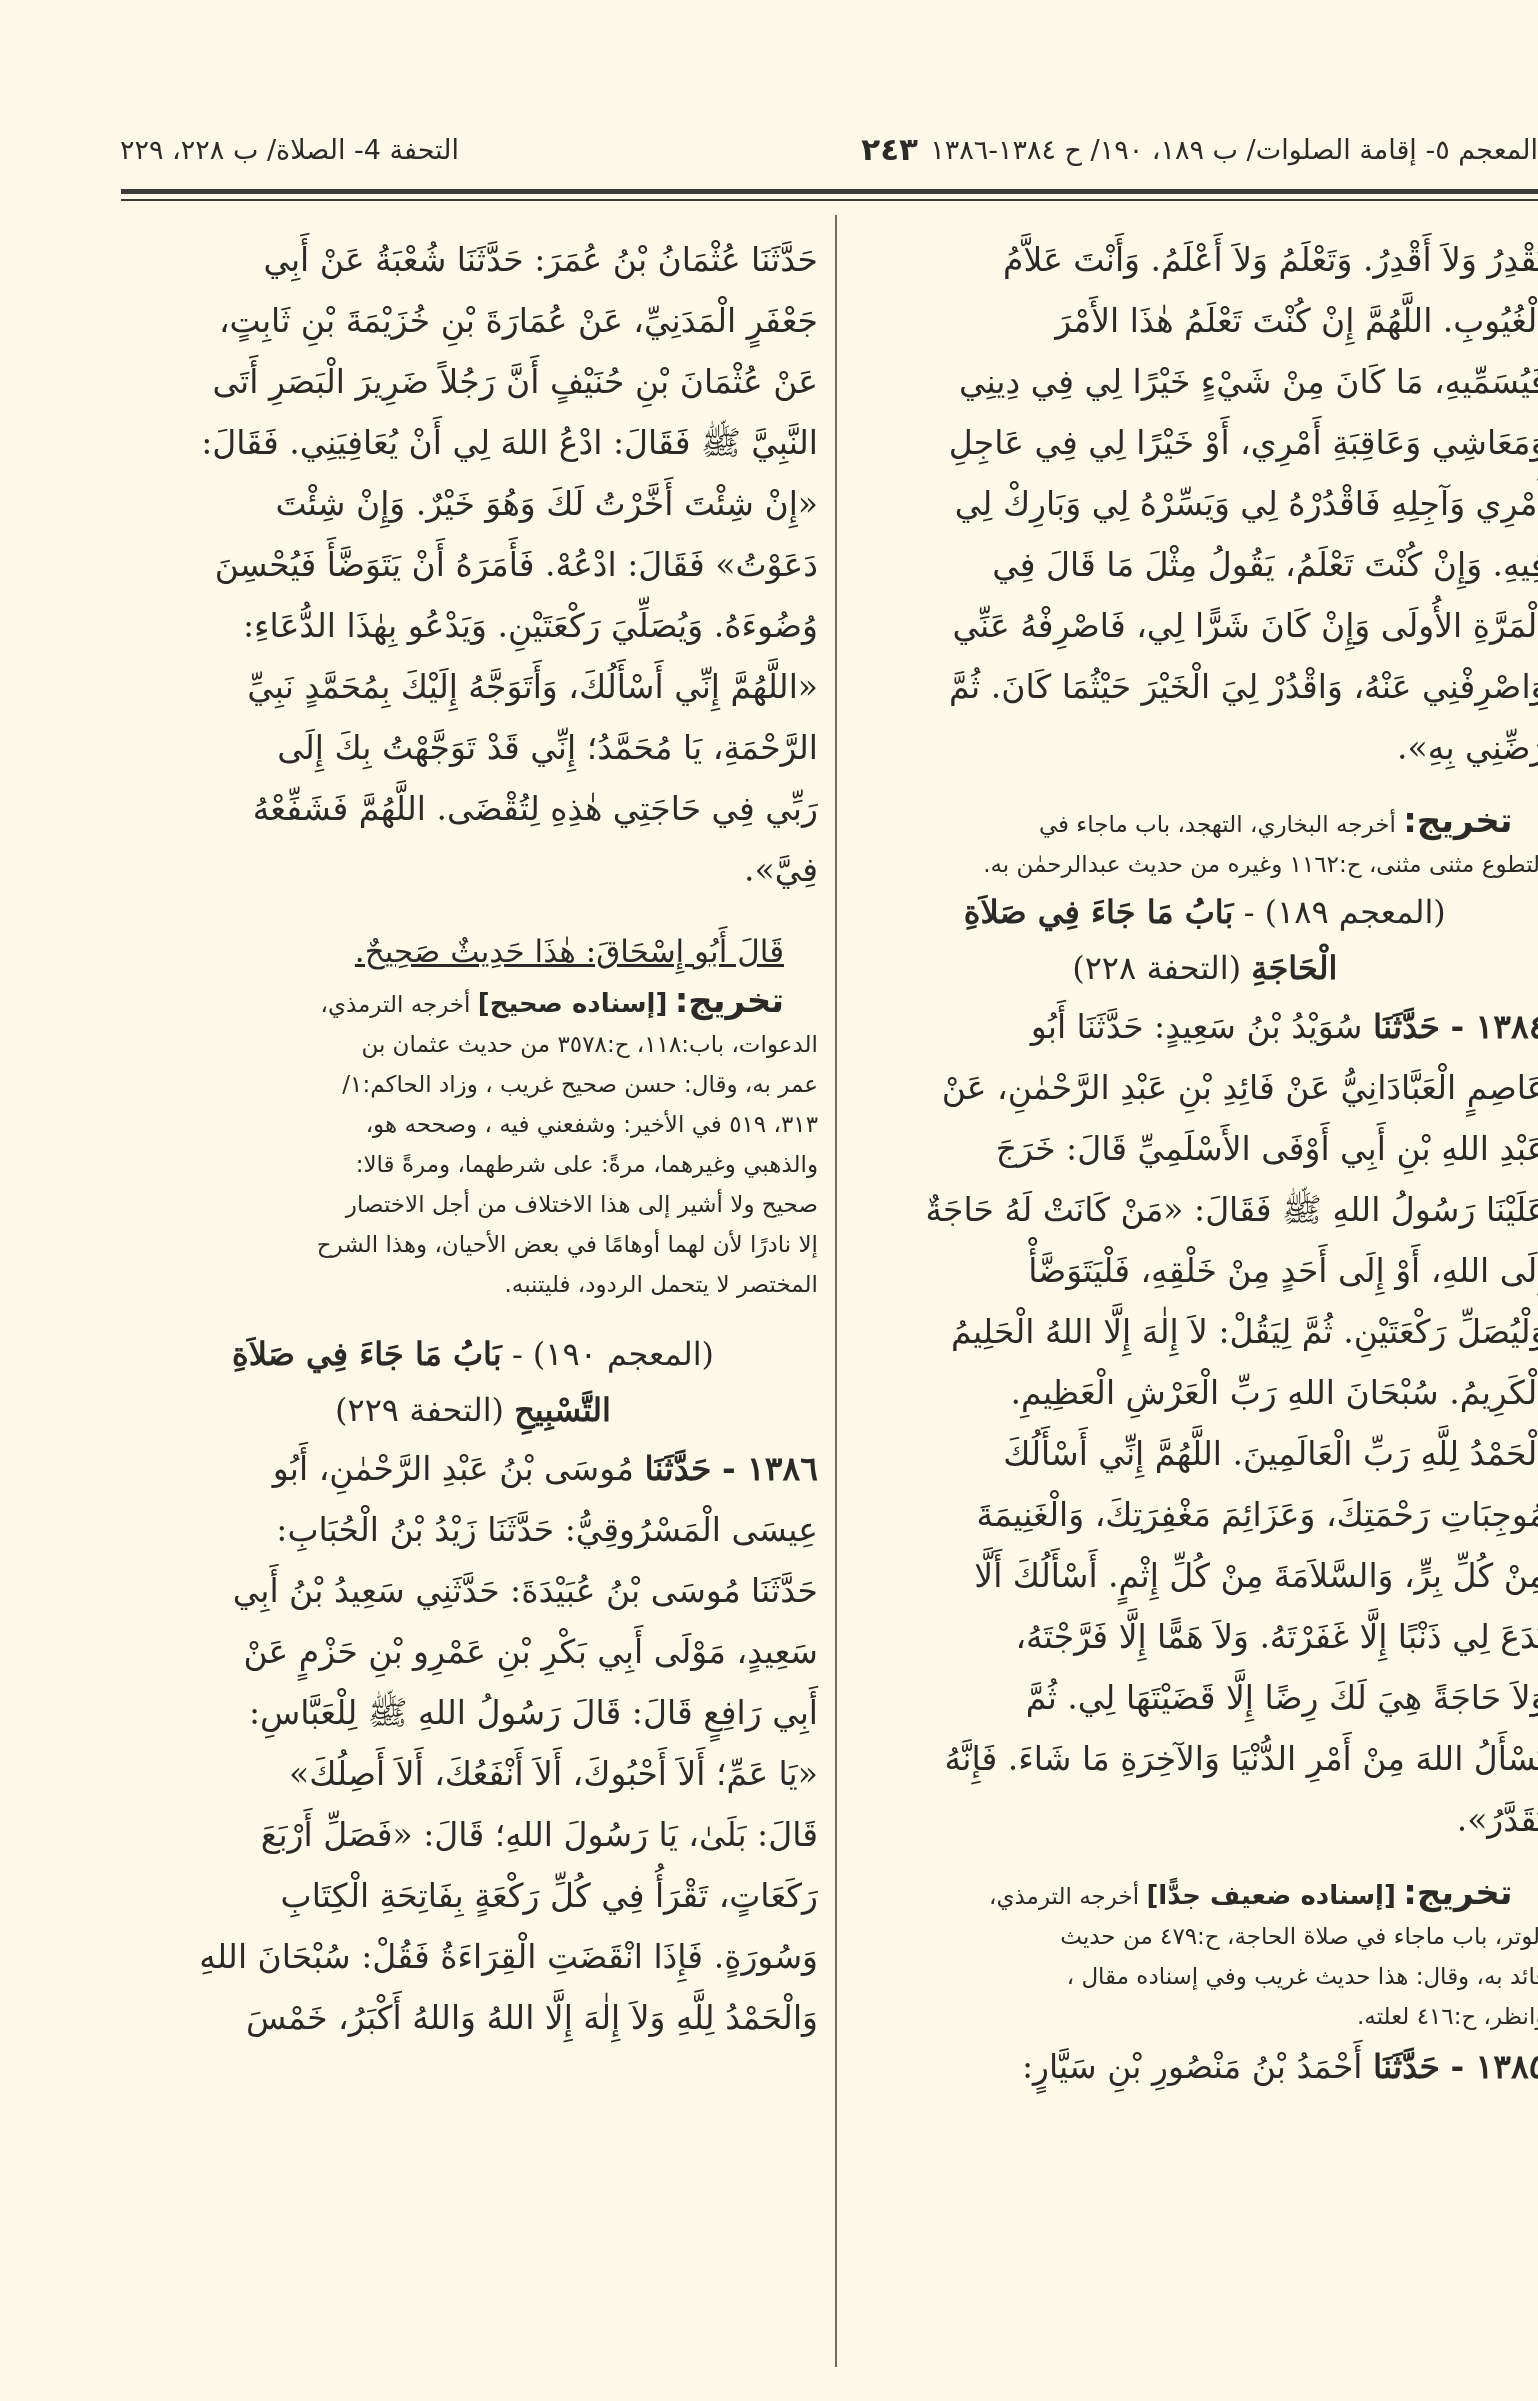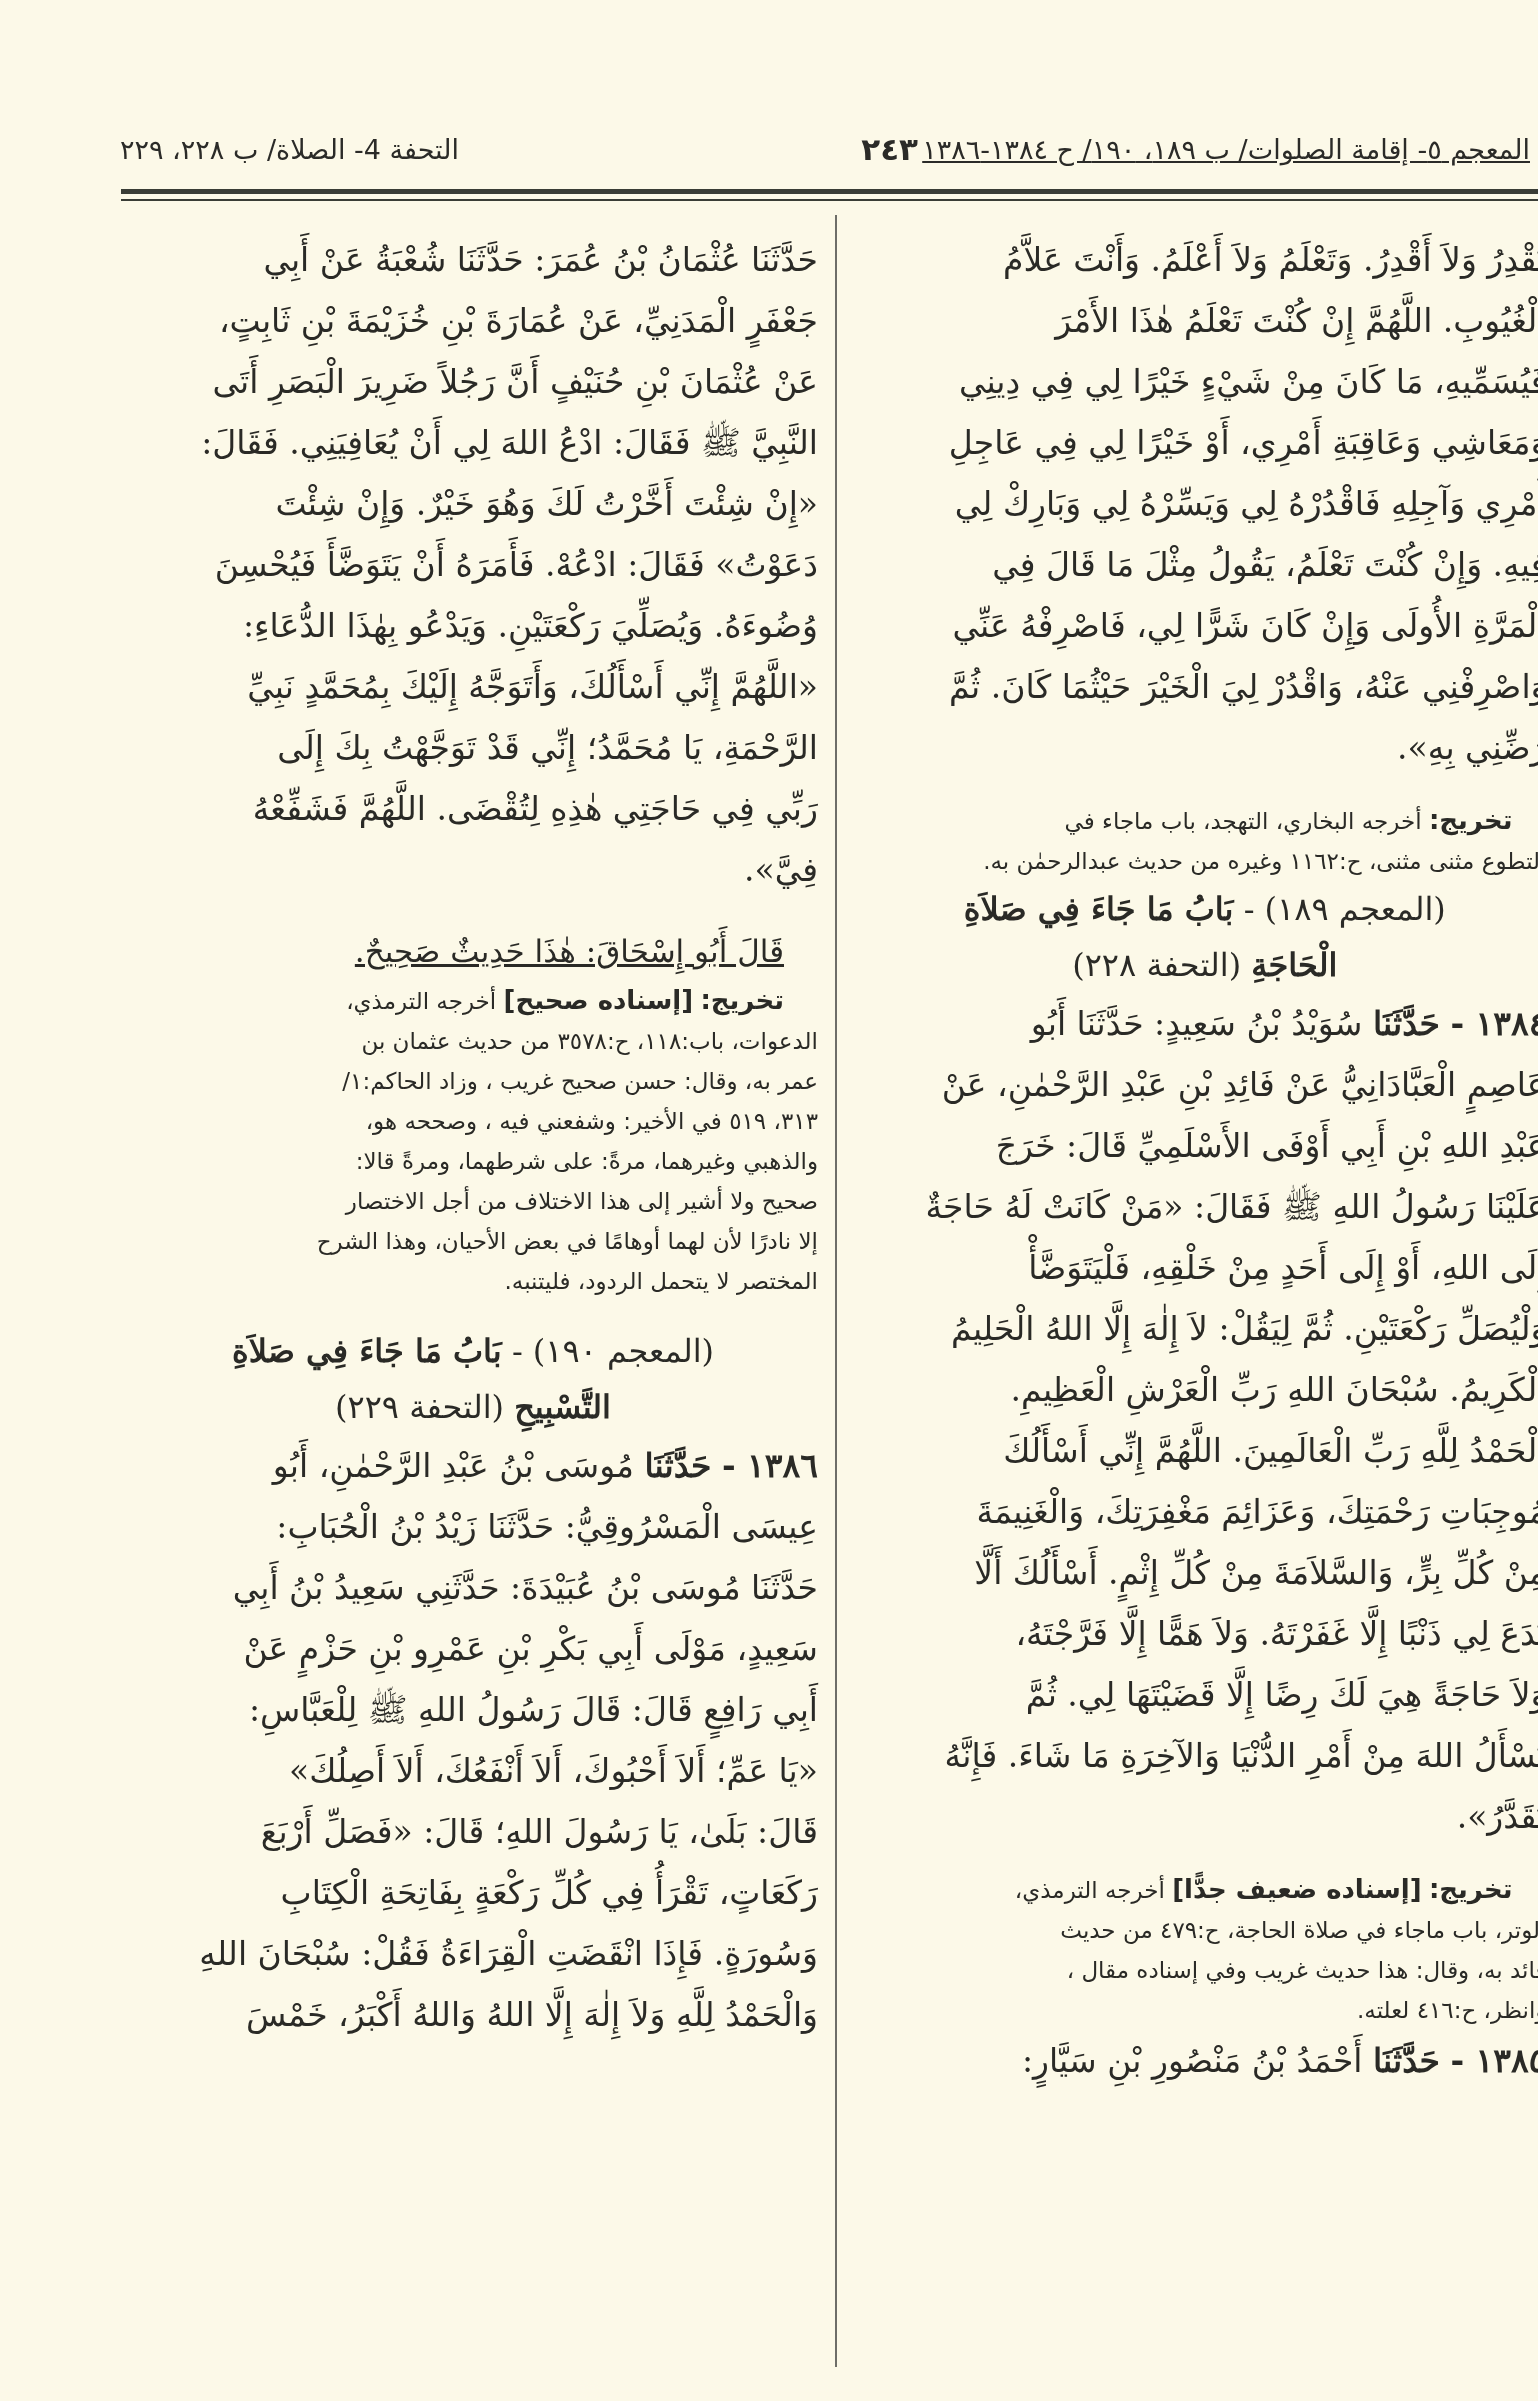--- a/index.html
+++ b/index.html
@@ -28,24 +28,23 @@
       left: 120px;
       right: 0;
       height: 43px;
       direction: rtl;
       font-size: 27px;
       line-height: 43px;
       color: #2b2b28;
     }
     .rh-right {
       position: absolute;
-      right: 8px;
+      right: 0;
       top: 0;
       white-space: nowrap;
-      text-decoration: underline;
     }
     .rh-page {
       position: absolute;
       right: 620px;
       top: 0;
       font-weight: bold;
       font-size: 31px;
     }
     .rh-left {
       position: absolute;
@@ -93,21 +92,21 @@
       overflow: visible;
     }
     .body-line.last { text-align-last: right; }
     .gap { height: 22px; }
     .takhrij {
       font-family: "DejaVu Sans", sans-serif;
       font-size: 23px;
       line-height: 40px;
       white-space: nowrap;
     }
-    .takhrij .label { font-weight: bold; font-size: 26px; }
+    .takhrij .label { font-weight: bold; font-size: 34px; }
     .takhrij .grade { font-weight: bold; font-size: 26px; }
     .takhrij-indent { padding-right: 34px; }
     .chapter-heading {
       font-family: "DejaVu Serif", serif;
       font-size: 32px;
       line-height: 56px;
       text-align: center !important;
       text-align-last: center !important;
       white-space: nowrap;
     }

